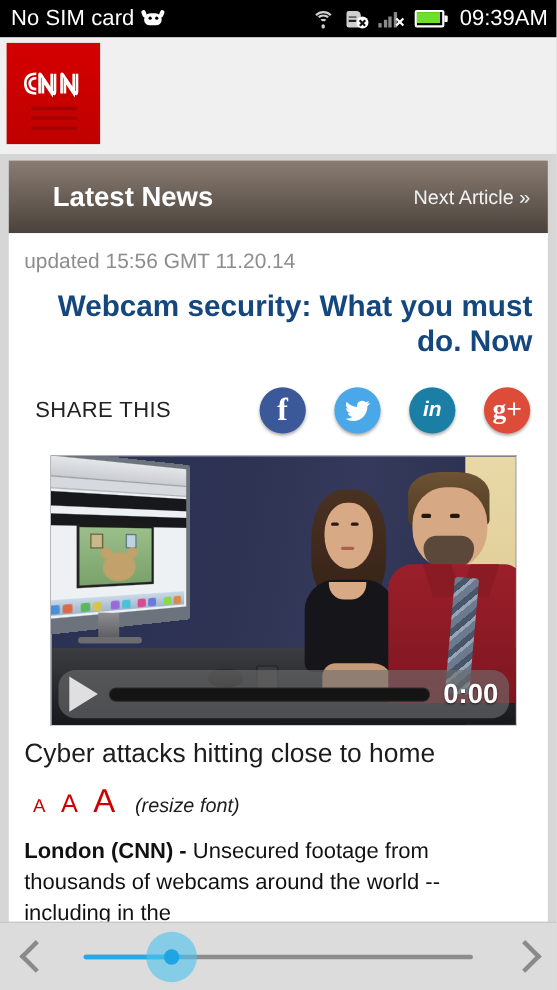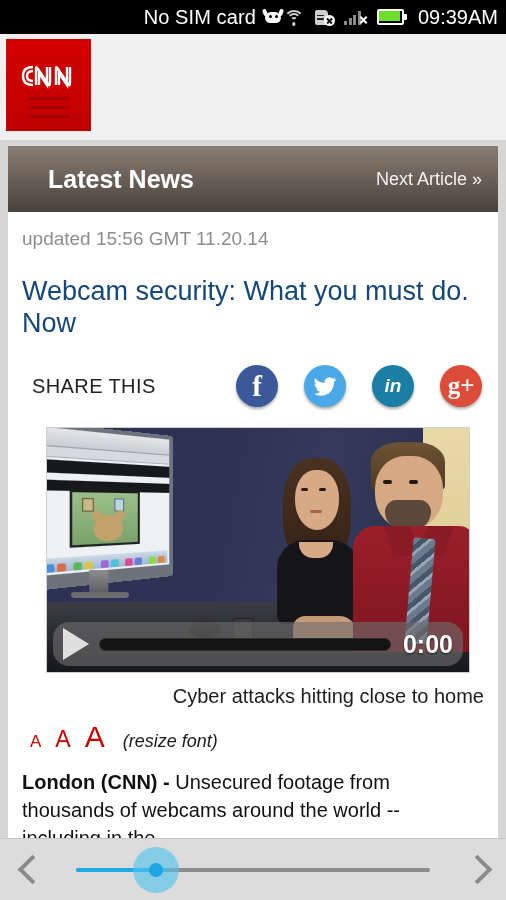--- a/index.html
+++ b/index.html
@@ -8,21 +8,21 @@
     background:#d6d6d6;
     font-family:"Liberation Sans", sans-serif;
     overflow:hidden;
   }
   .phone { position:relative; width:506px; height:900px; }
 
   
   .statusbar {
     position:absolute; top:0; left:0; width:506px; height:34px;
     background:#000; color:#fff;
-    display:flex; align-items:center; justify-content:flex-end;
+    display:flex; align-items:center; justify-content:space-between;
     padding:0 8px 0 10px;
   }
   .sb-left { display:flex; align-items:center; gap:7px; }
   .sb-text { font-size:20px; letter-spacing:.1px; }
   .sb-right { display:flex; align-items:center; gap:9px; }
 
   .ic-android { width:20px; height:14px; position:relative; }
   .ic-android .body {
     position:absolute; left:2px; top:2px; width:16px; height:11px;
     background:#fff; border-radius:8px 8px 7px 7px;
@@ -110,21 +110,21 @@
   .newsbar-title { color:#fff; font-size:25px; font-weight:bold;margin-left:24px; }
   .newsbar-next { color:#f2f2f2; font-size:18px; }
 
   
   .article {
     position:absolute; left:8px; top:212px; width:490px; height:626px;
     background:#fff; overflow:hidden; padding:0 14px;
   }
   .updated { color:#8d8d8d; font-size:19px; padding-top:16px; }
   .headline {
-    color:#14477d; font-size:27px; line-height:32px; margin-top:25px; font-weight:normal;
+    color:#14477d; font-size:27px; line-height:32px; margin-top:12px; font-weight:bold;text-align:right;
   }
   .byline { color:#2b2b2b; font-size:16px; margin-top:12px; }
 
   .sharerow { display:flex; align-items:center; margin-top:20px; height:54px; }
   .share-label { font-size:20px; color:#222; letter-spacing:.4px; margin-left:10px; }
   .share-icons { display:flex; gap:26px; margin-left:auto; margin-right:2px; }
   .sic { width:42px; height:42px; border-radius:50%; position:relative;
     box-shadow:0 2px 3px rgba(0,0,0,.35); display:flex; align-items:center;
     justify-content:center; color:#fff; }
   .sic.fb { background:#3b5998; font-family:"Liberation Serif", serif;
@@ -230,21 +230,21 @@
     display:flex; align-items:center; padding:0 10px;
   }
   .vplay { width:0; height:0; border-left:26px solid rgba(255,255,255,.82);
     border-top:16px solid transparent; border-bottom:16px solid transparent;
     margin-right:10px; }
   .vtrack { flex:1; height:13px; background:#141414; border-radius:7px;
     border:1px solid #2c2c2c; }
   .vtime { color:#fff; font-size:25px; font-weight:bold; margin-left:12px;
     text-shadow:0 1px 2px rgba(0,0,0,.7); }
 
-  .vcaption { text-align:right; font-size:20px; color:#1c1c1c; margin-top:12px; }
+  .vcaption { text-align:left; font-size:24px; color:#1c1c1c; margin-top:12px; }
 
   .resizerow { display:flex; align-items:baseline; margin-top:12px; margin-left:8px; gap:14px; }
   .rA { color:#cc0000; font-weight:normal; }
   .rA.s1 { font-size:17px; }
   .rA.s2 { font-size:23px; }
   .rA.s3 { font-size:30px; }
   .resize-label { font-style:italic; font-size:18px; color:#1c1c1c; margin-left:4px; }
 
   .bodytext { font-size:20px; line-height:28px; color:#111; margin-top:14px; }
   .bodytext b { font-weight:bold; }

